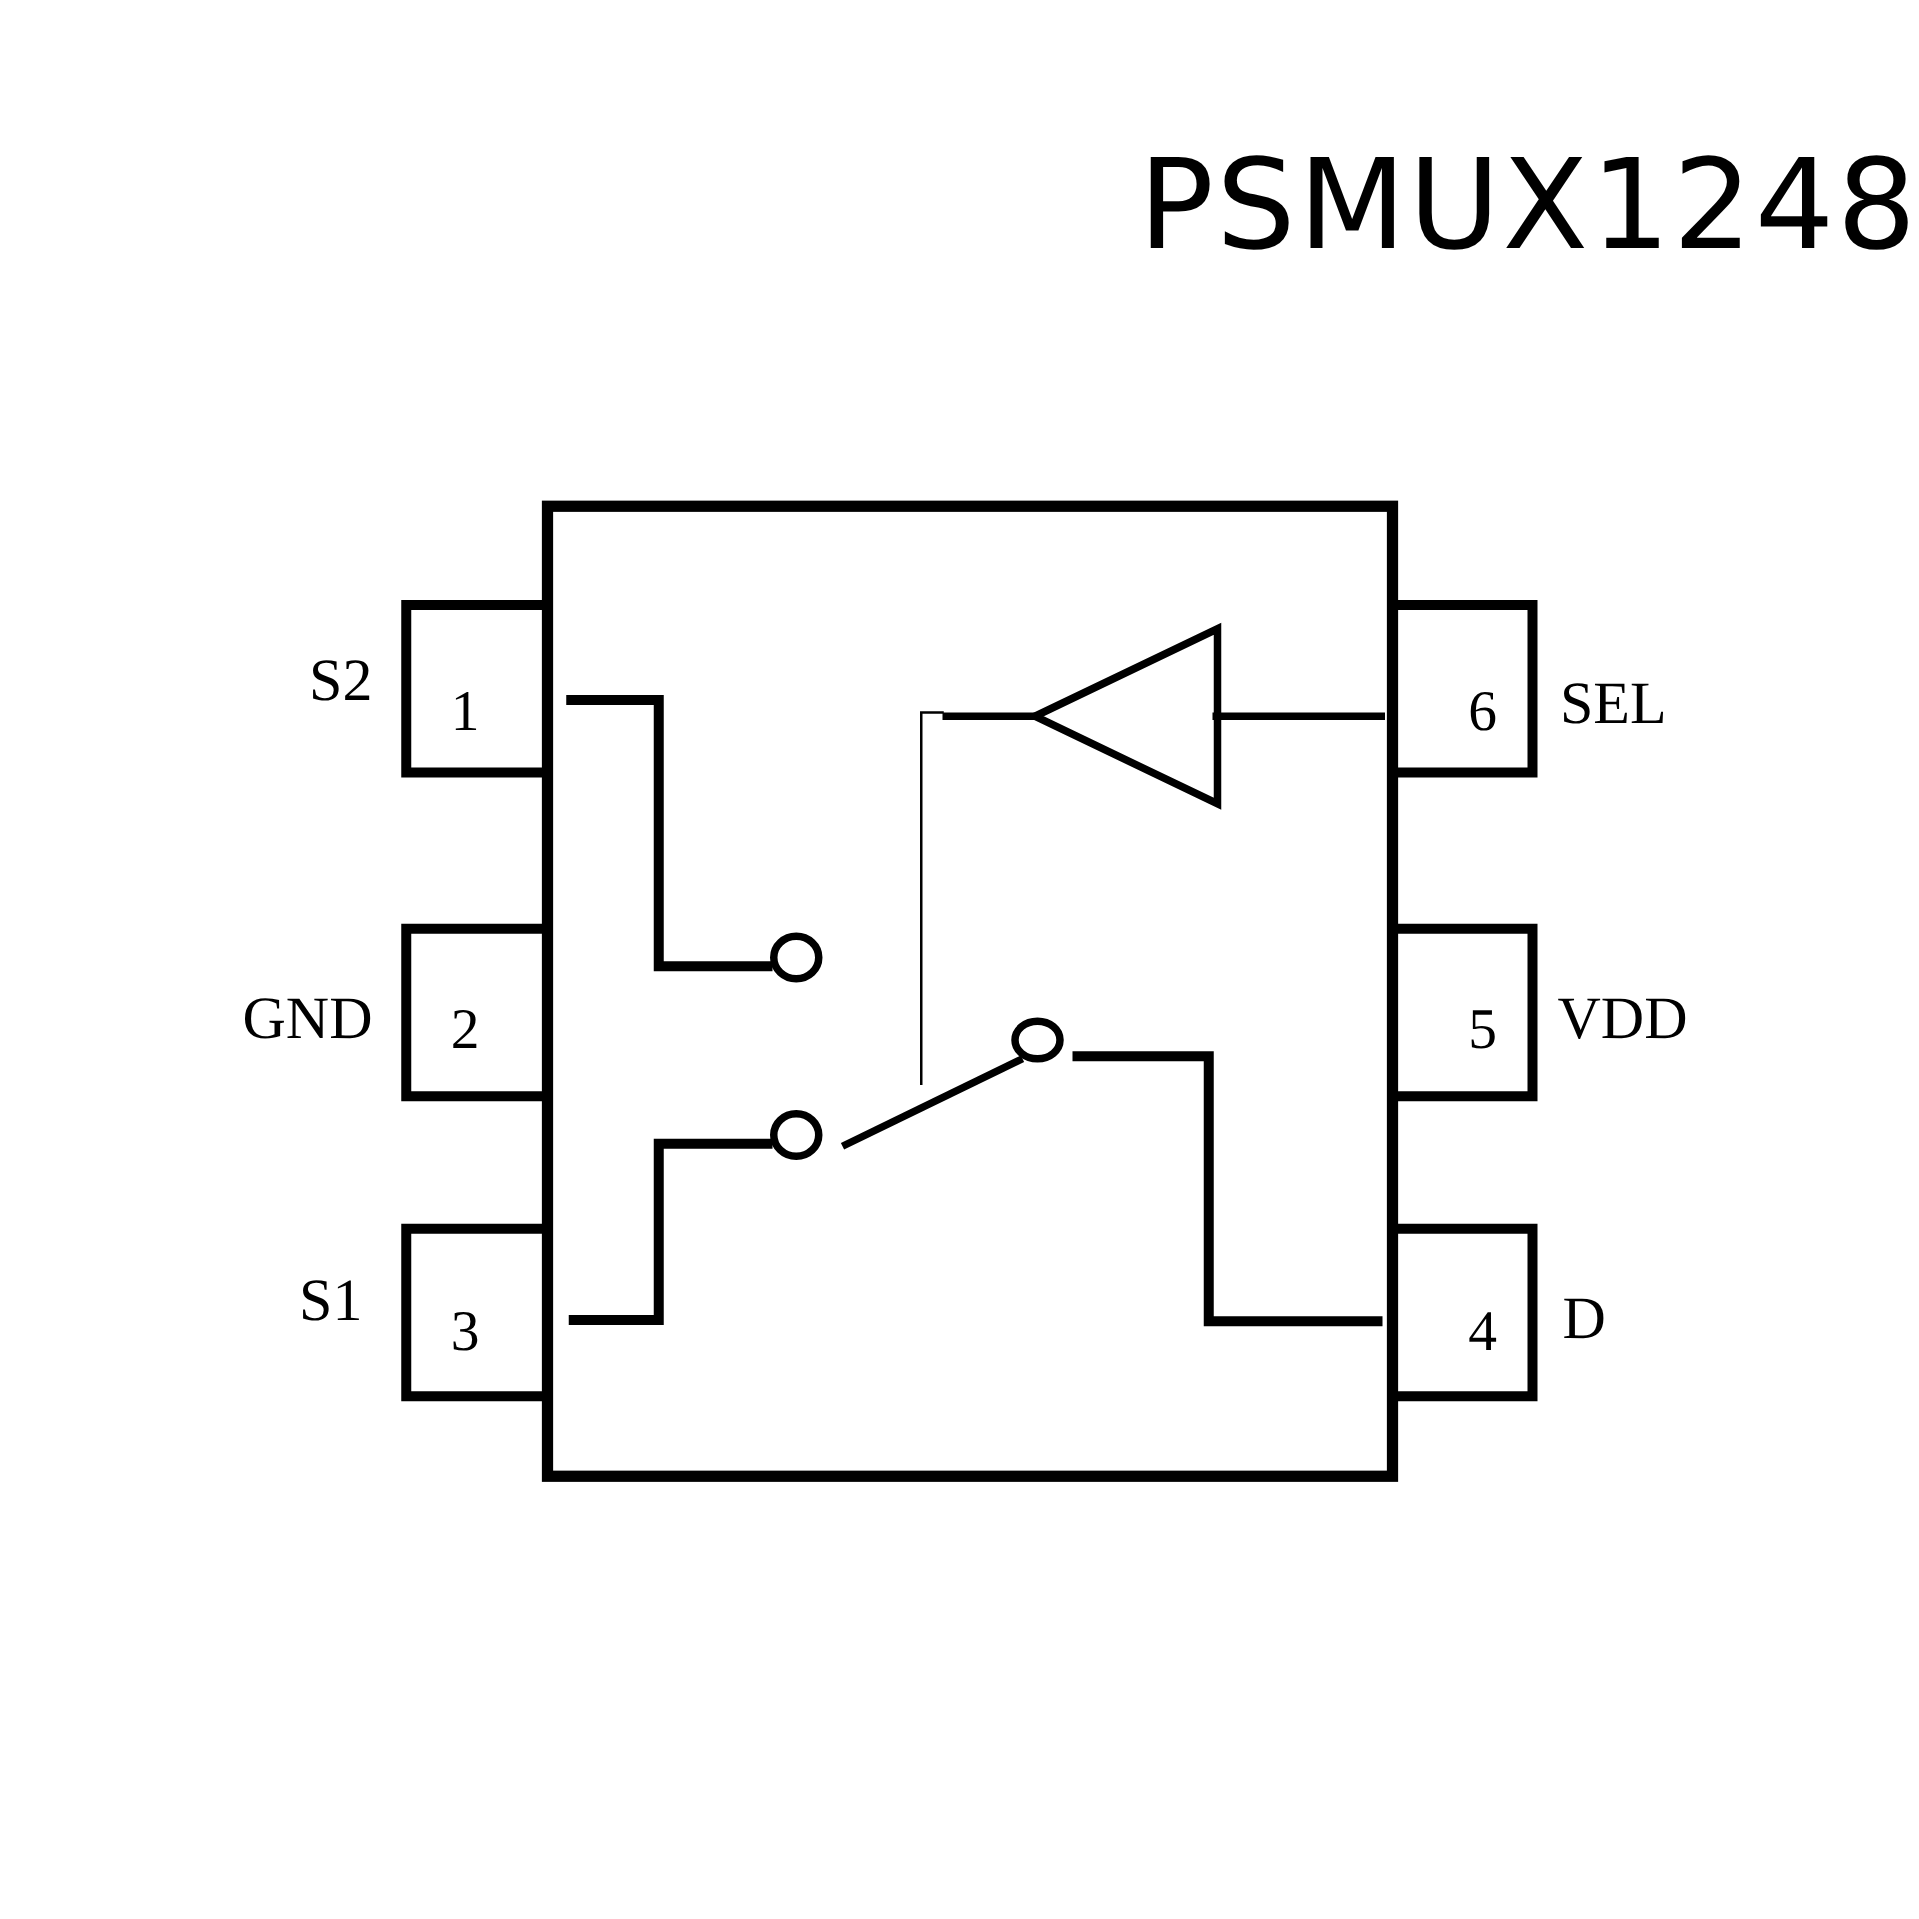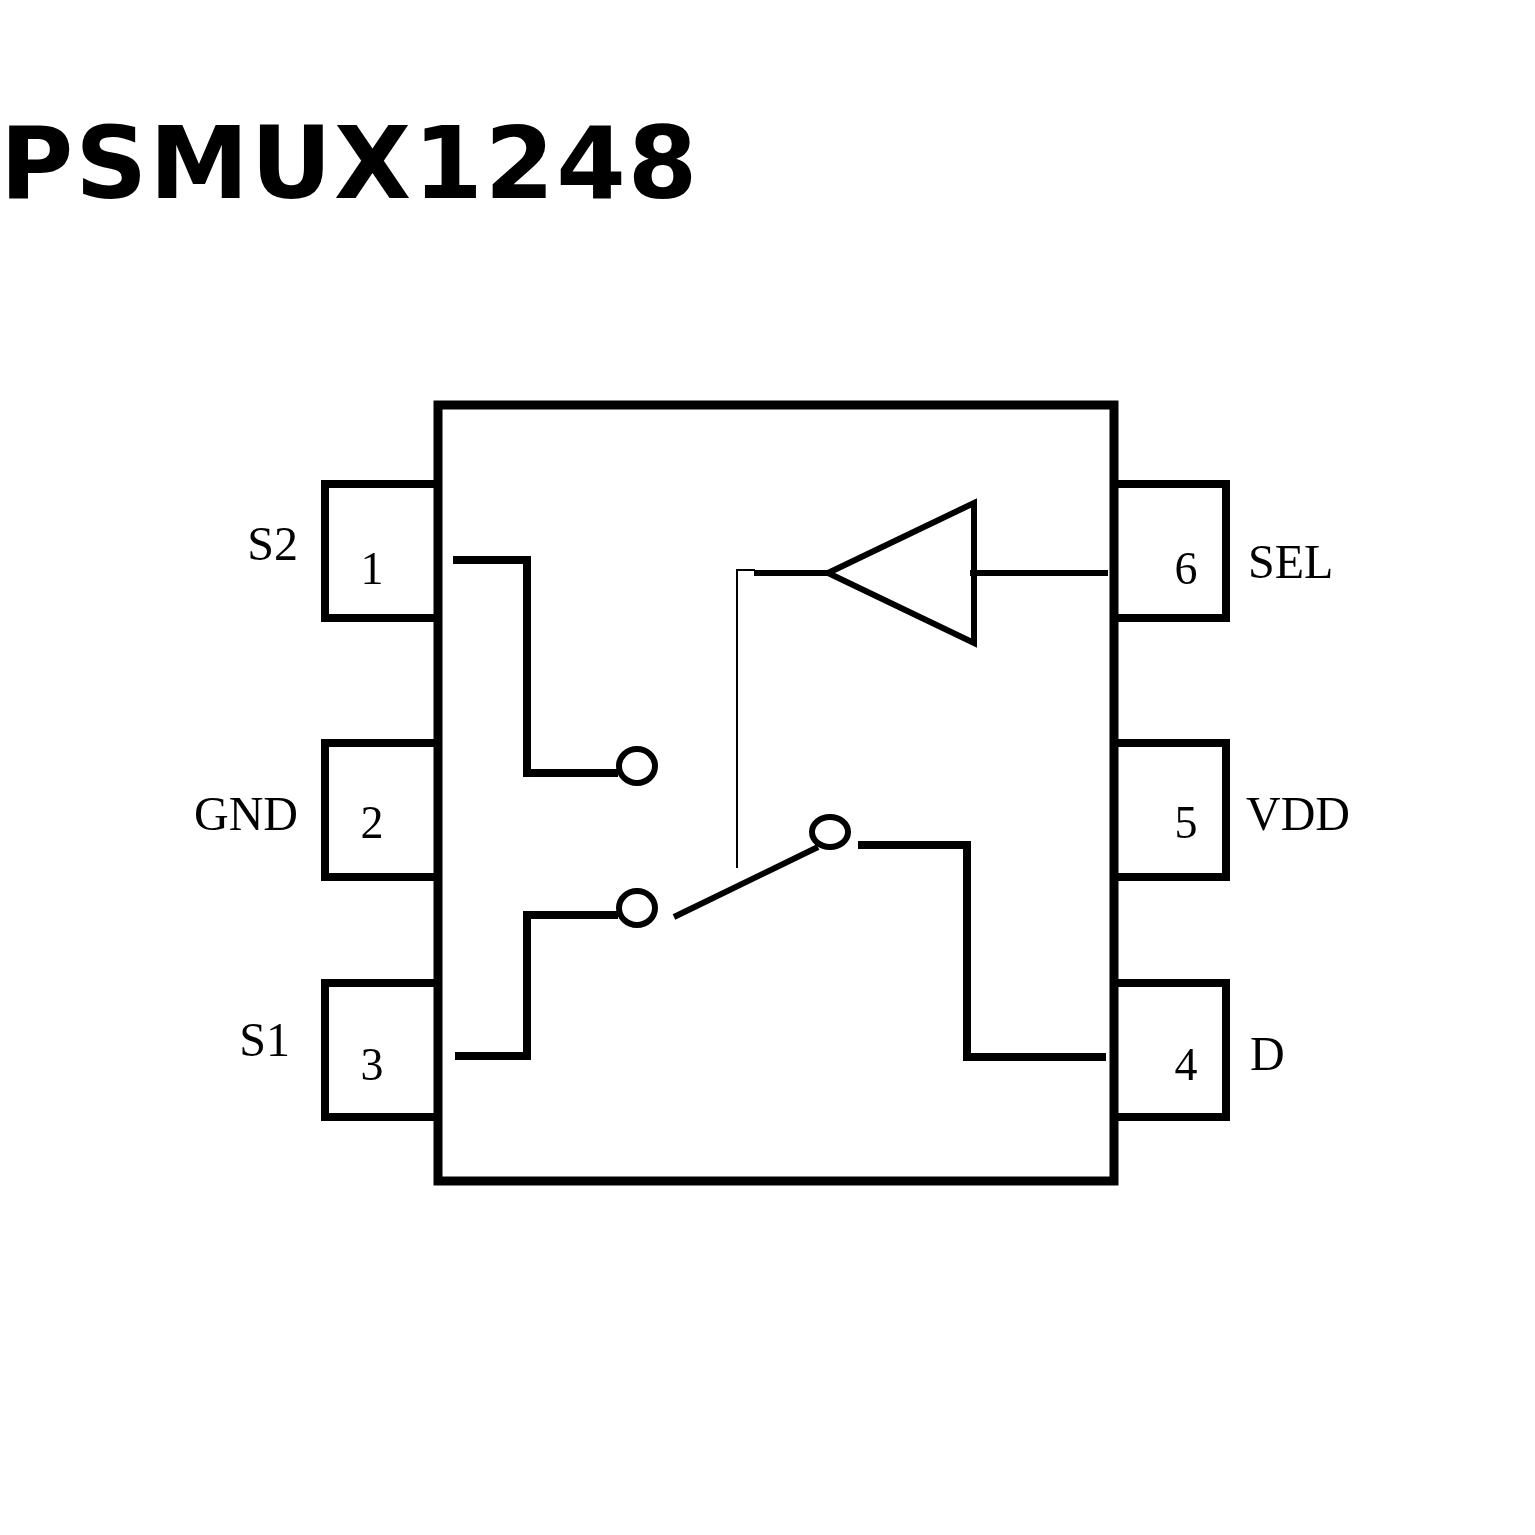--- a/index.html
+++ b/index.html
@@ -1,19 +1,19 @@
 <!DOCTYPE html>
 <html><head>
   <meta charset="utf-8">
   <style>
     html, body { margin: 0; padding: 0; background: #ffffff; }
     body { width: 1535px; height: 1535px; position: relative; overflow: hidden; }
     .title {
-      position: absolute; left: 0; top: 105px; width: 1535px; text-align: left;
-      font-family: "DejaVu Sans", sans-serif; font-weight: bold; font-size: 100px;
+      position: absolute; left: 0; top: 105px; width: 1535px; text-align: right;
+      font-family: "DejaVu Sans", sans-serif; font-weight: normal; font-size: 100px;
       color: #000; letter-spacing: 2px;
     }
     svg { position: absolute; left: 0; top: 0; }
     .lbl { font-family: "Liberation Serif", serif; font-size: 48px; fill: #000; }
     .num { font-family: "Liberation Serif", serif; font-size: 46px; fill: #000; }
   </style>
 </head>
 <body>
 
 <div class="title">PSMUX1248</div>

